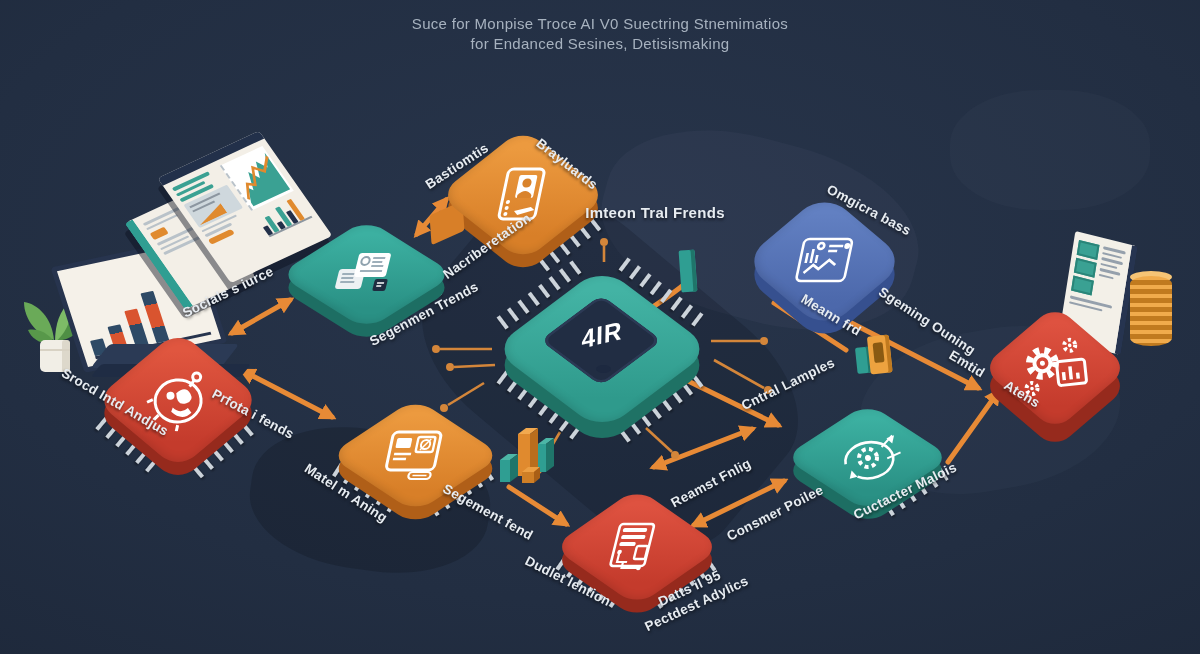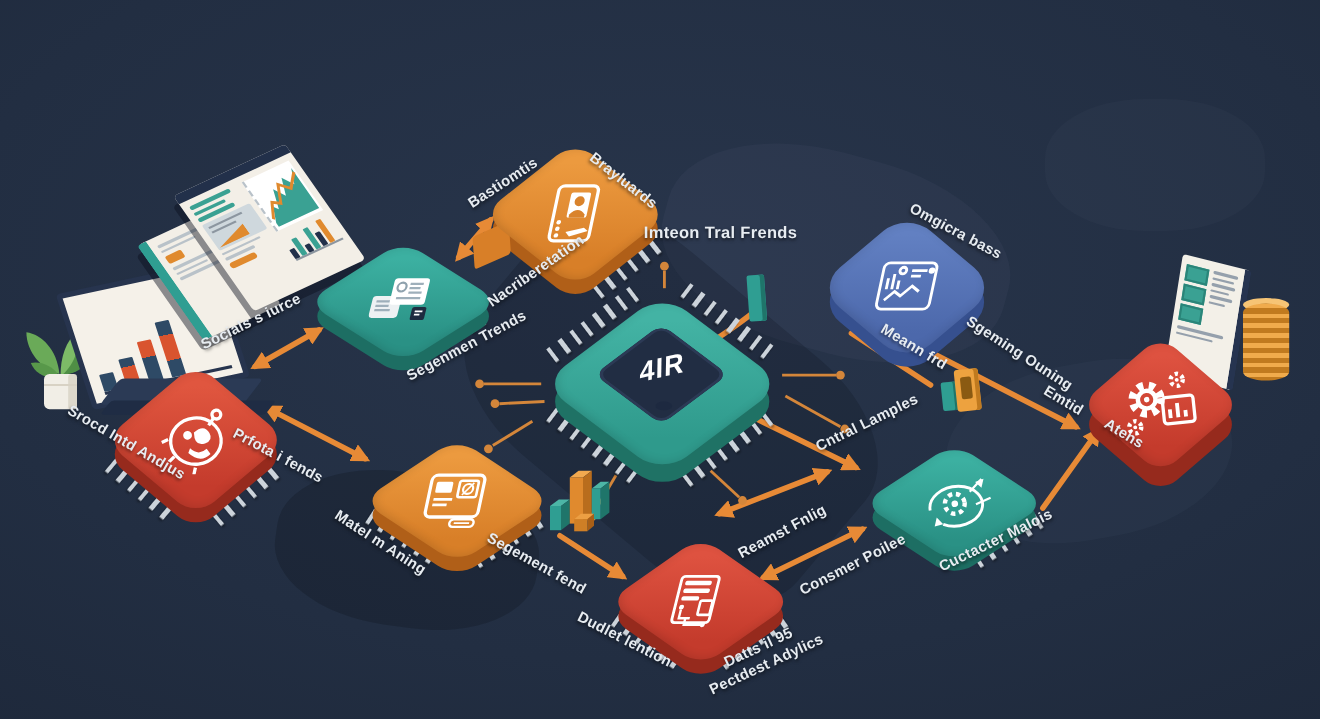--- a/index.html
+++ b/index.html
@@ -58,20 +58,22 @@
 
 <div id="stage">
 
   <div class="blob" style="left:600px;top:140px;width:320px;height:180px;background:rgba(150,165,190,.05);transform:rotate(15deg);"></div>
   <div class="blob" style="left:860px;top:330px;width:260px;height:160px;background:rgba(150,165,190,.045);transform:rotate(-10deg);"></div>
   <div class="blob" style="left:950px;top:90px;width:200px;height:120px;background:rgba(150,165,190,.04);"></div>
   <div class="blob" style="left:250px;top:430px;width:240px;height:140px;background:rgba(8,12,20,.22);transform:rotate(8deg);"></div>
   <div class="blob" style="left:420px;top:250px;width:380px;height:240px;background:rgba(8,14,24,.2);transform:rotate(40deg);border-radius:30%;"></div>
 
   <div class="header">
+    <div class="sub">Suce for Monpise Troce AI V0 Suectring Stnemimatios</div>
+    <div class="sub">for Endanced Sesines, Detisismaking</div>
   </div>
 
   <svg style="position:absolute;left:0;top:0;z-index:1;" width="1200" height="654" viewBox="0 0 1200 654" fill="none">
     <defs>
       <marker id="ah" viewBox="0 0 10 10" refX="7" refY="5" markerWidth="3.4" markerHeight="3.4" orient="auto-start-reverse">
         <path d="M0,0 L10,5 L0,10 z" fill="#e78a36"></path>
       </marker>
     </defs>
     <g stroke="#e78a36" stroke-width="5" stroke-linecap="round">
       <path d="M232,333 L290,300" marker-start="url(#ah)" marker-end="url(#ah)"></path>

